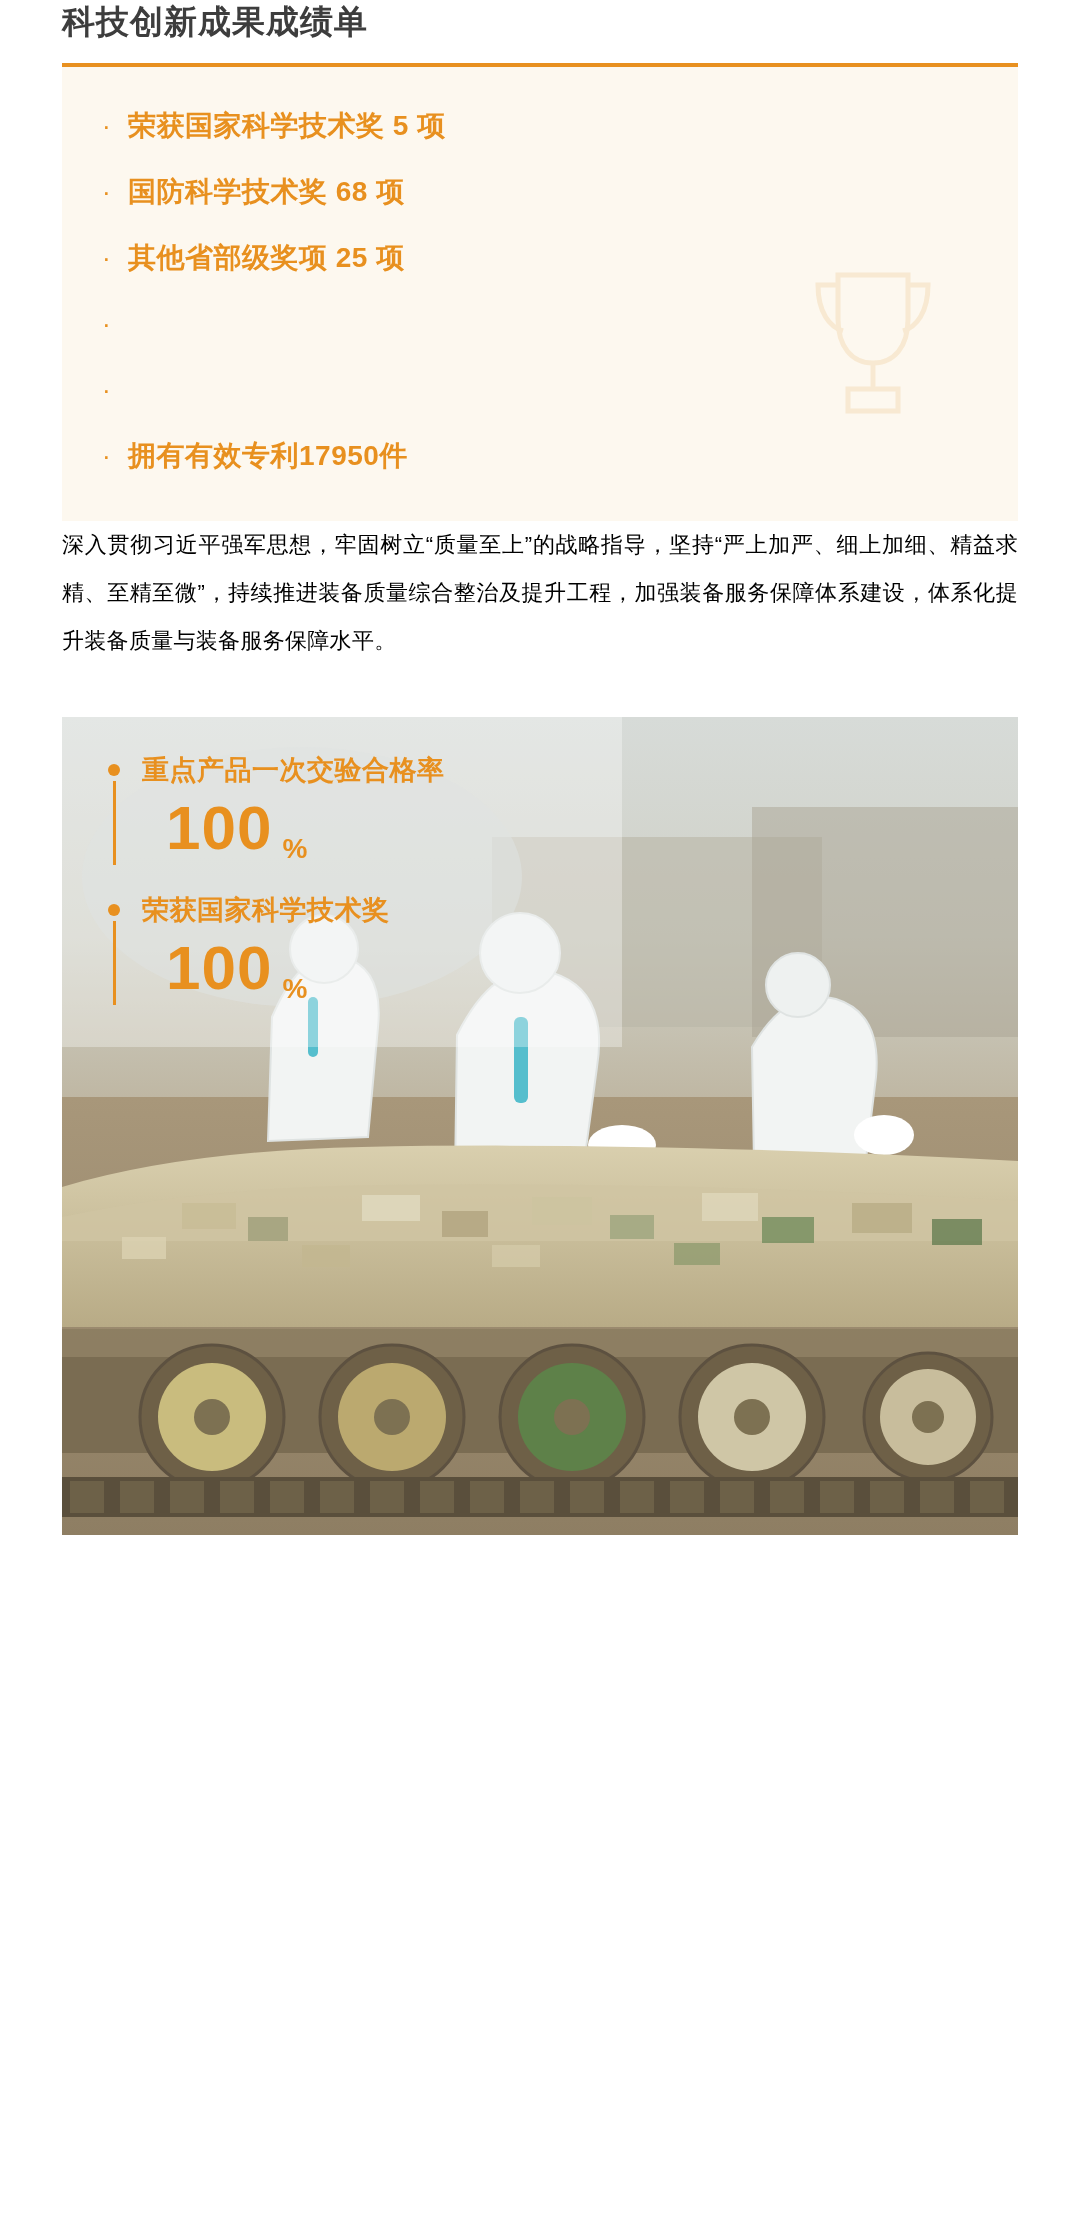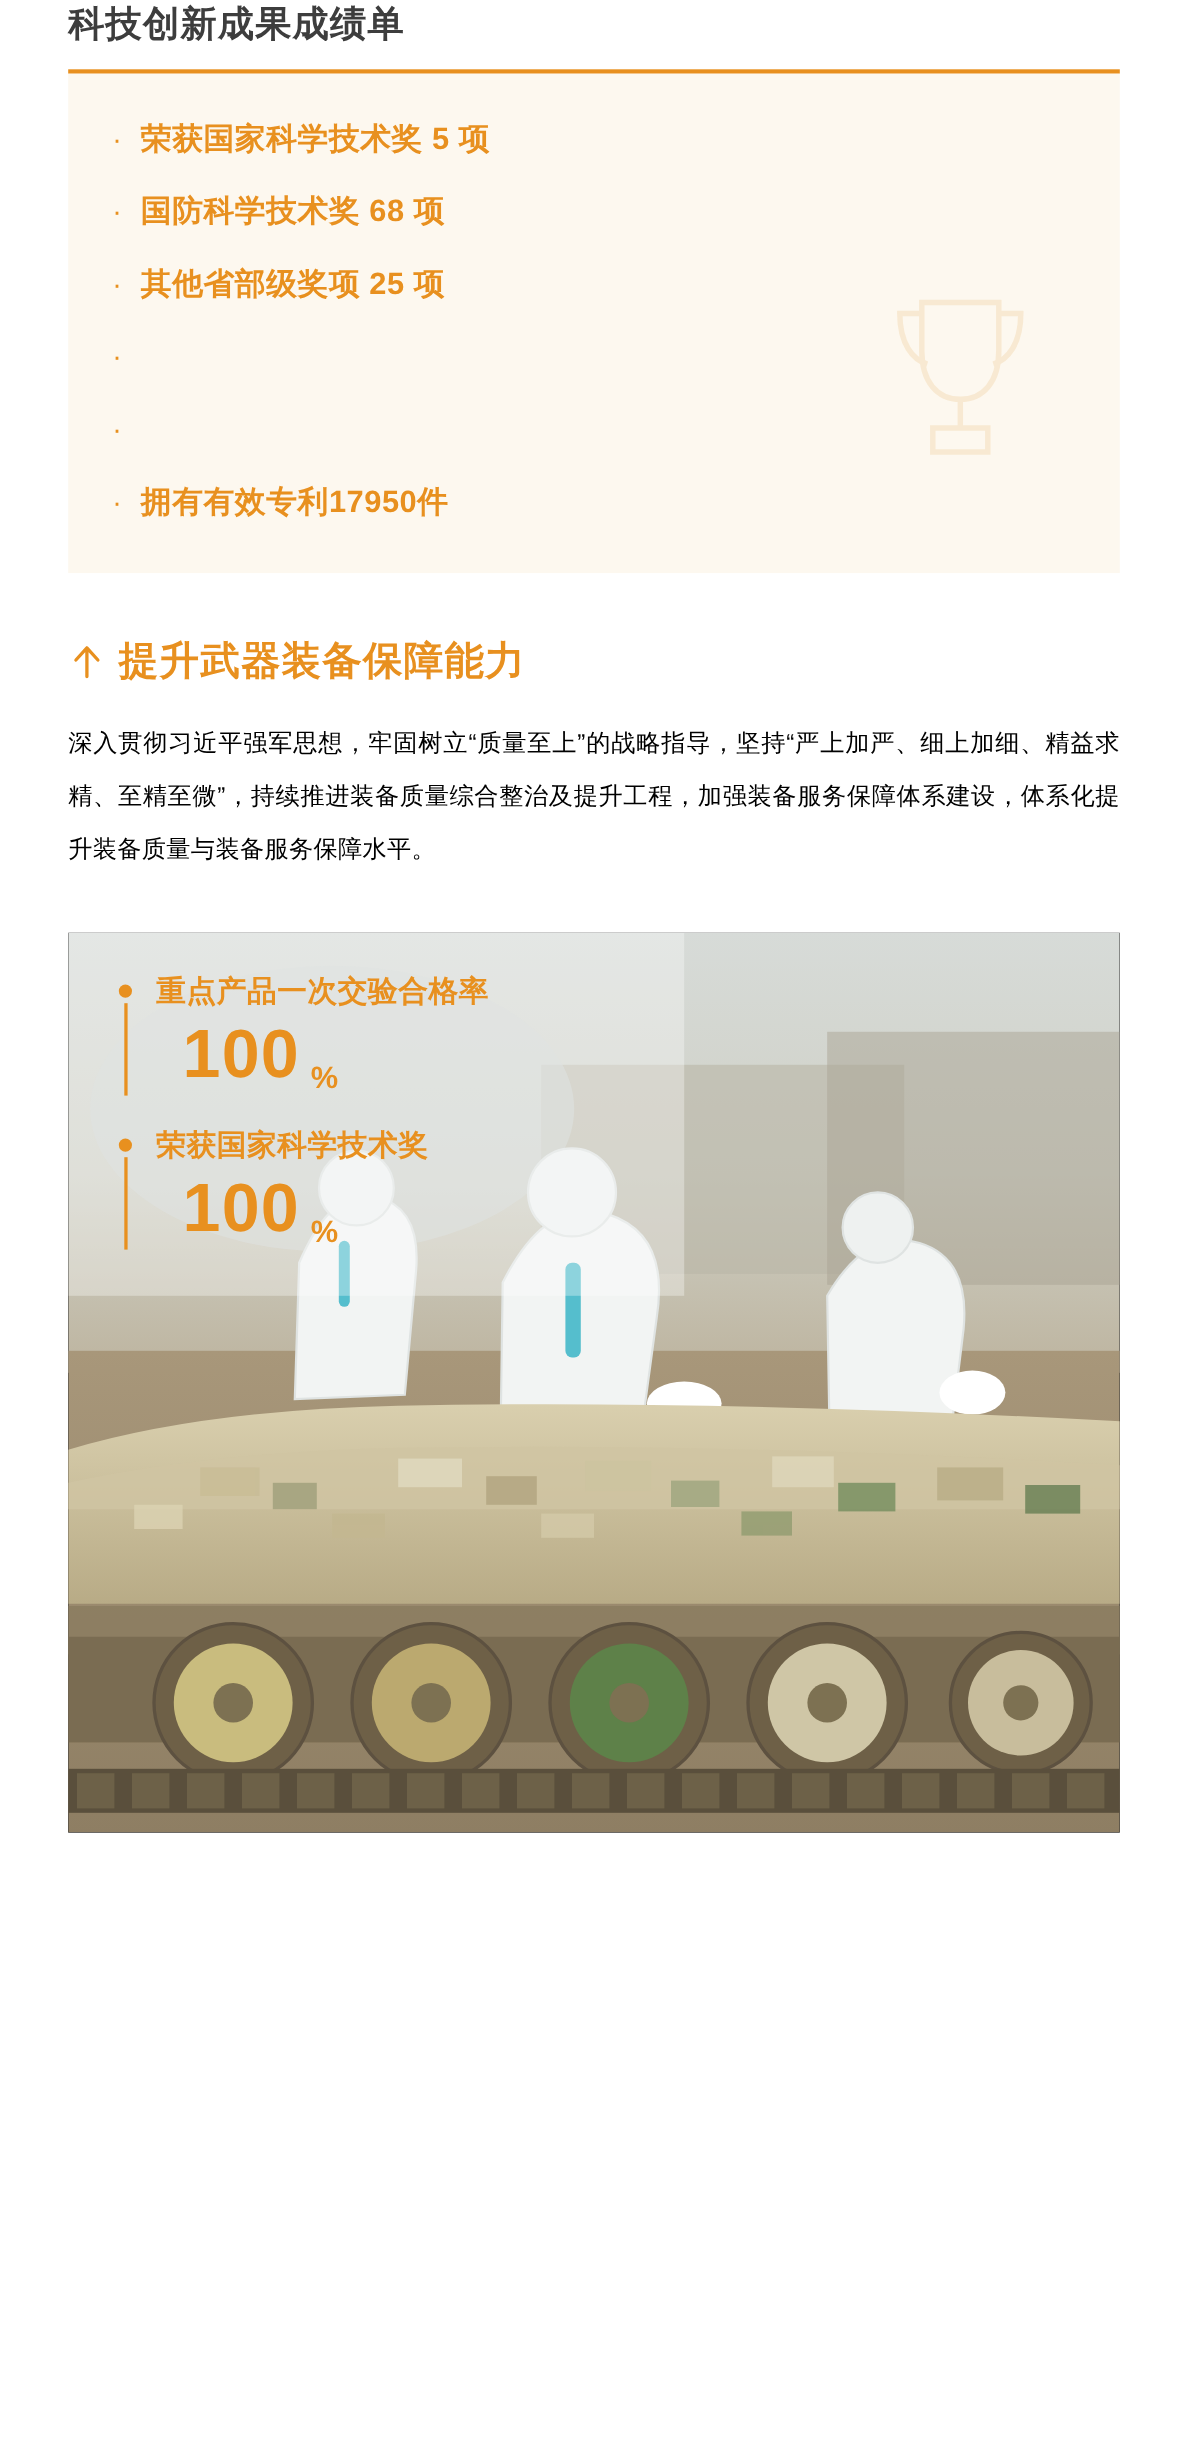--- a/index.html
+++ b/index.html
@@ -107,21 +107,21 @@
   .figure {
     margin-top: 52px;
     width: 100%;
     position: relative;
   }
   .photo {
     position: relative;
     width: 100%;
     height: 818px;
     overflow: hidden;
-    background: #000000;
+    background: #7f1d1d;
   }
   .photo-svg { display:block; width: 100%; height: 100%; }
 
   .stats {
     position: absolute;
     left: 0; top: 0;
     padding: 34px 0 0 46px;
     z-index: 5;
   }
   .stat {
@@ -216,28 +216,20 @@
           <span class="bullet-dot">·</span>
         </li>
         <li>
           <span class="bullet-dot">·</span>
           <span class="score-text">拥有有效专利17950件</span>
         </li>
       </ul>
     </div>
   </div>
 
-  <div class="sec-head">
-    <span class="sec-head-icon">
-      <svg width="28" height="34" viewBox="0 0 28 34" fill="none" stroke="#e8901f" stroke-width="3" stroke-linecap="round" stroke-linejoin="round">
-        <path d="M14 4 L24 15 M14 4 L4 15 M14 4 V30"></path>
-      </svg>
-    </span>
-    <span class="sec-head-title">提升武器装备保障能力</span>
-  </div>
 
   <p class="sec-para">深入贯彻习近平强军思想，牢固树立“质量至上”的战略指导，坚持“严上加严、细上加细、精益求精、至精至微”，持续推进装备质量综合整治及提升工程，加强装备服务保障体系建设，体系化提升装备质量与装备服务保障水平。</p>
 
   <div class="figure">
     <div class="photo">
       <svg class="photo-svg" viewBox="0 0 956 818" preserveAspectRatio="xMidYMid slice">
         <defs>
           <linearGradient id="sky" x1="0" y1="0" x2="0" y2="1">
             <stop offset="0%" stop-color="#d7dbd8"></stop>
             <stop offset="55%" stop-color="#cfd0c6"></stop>

